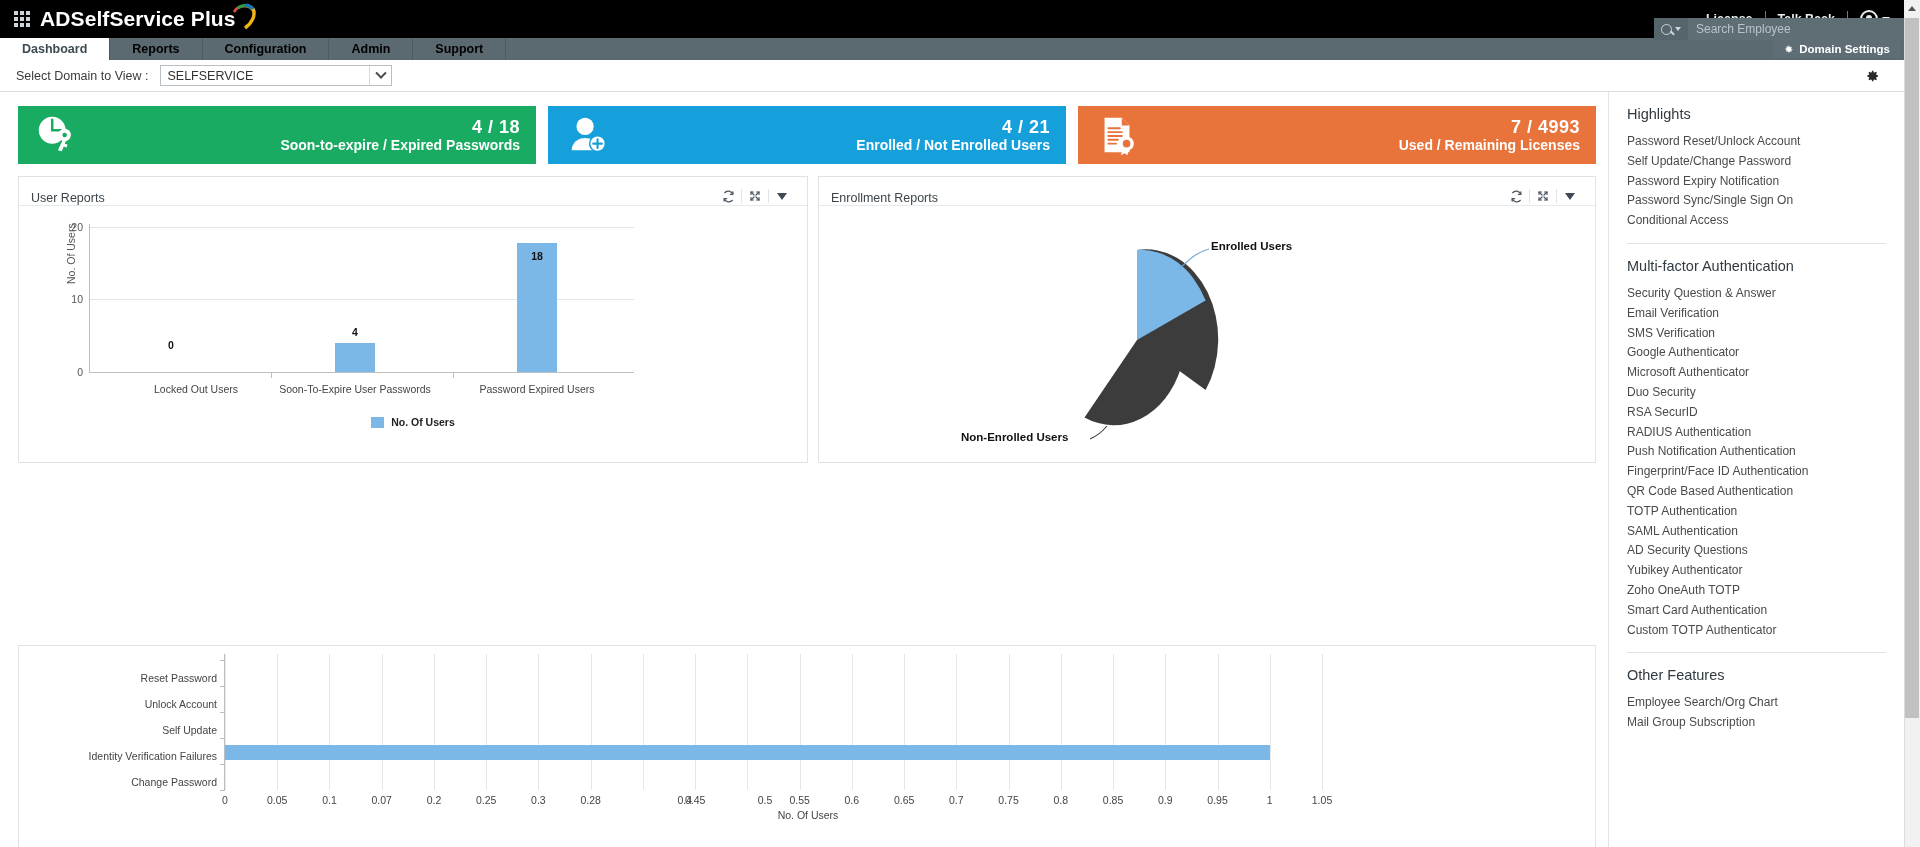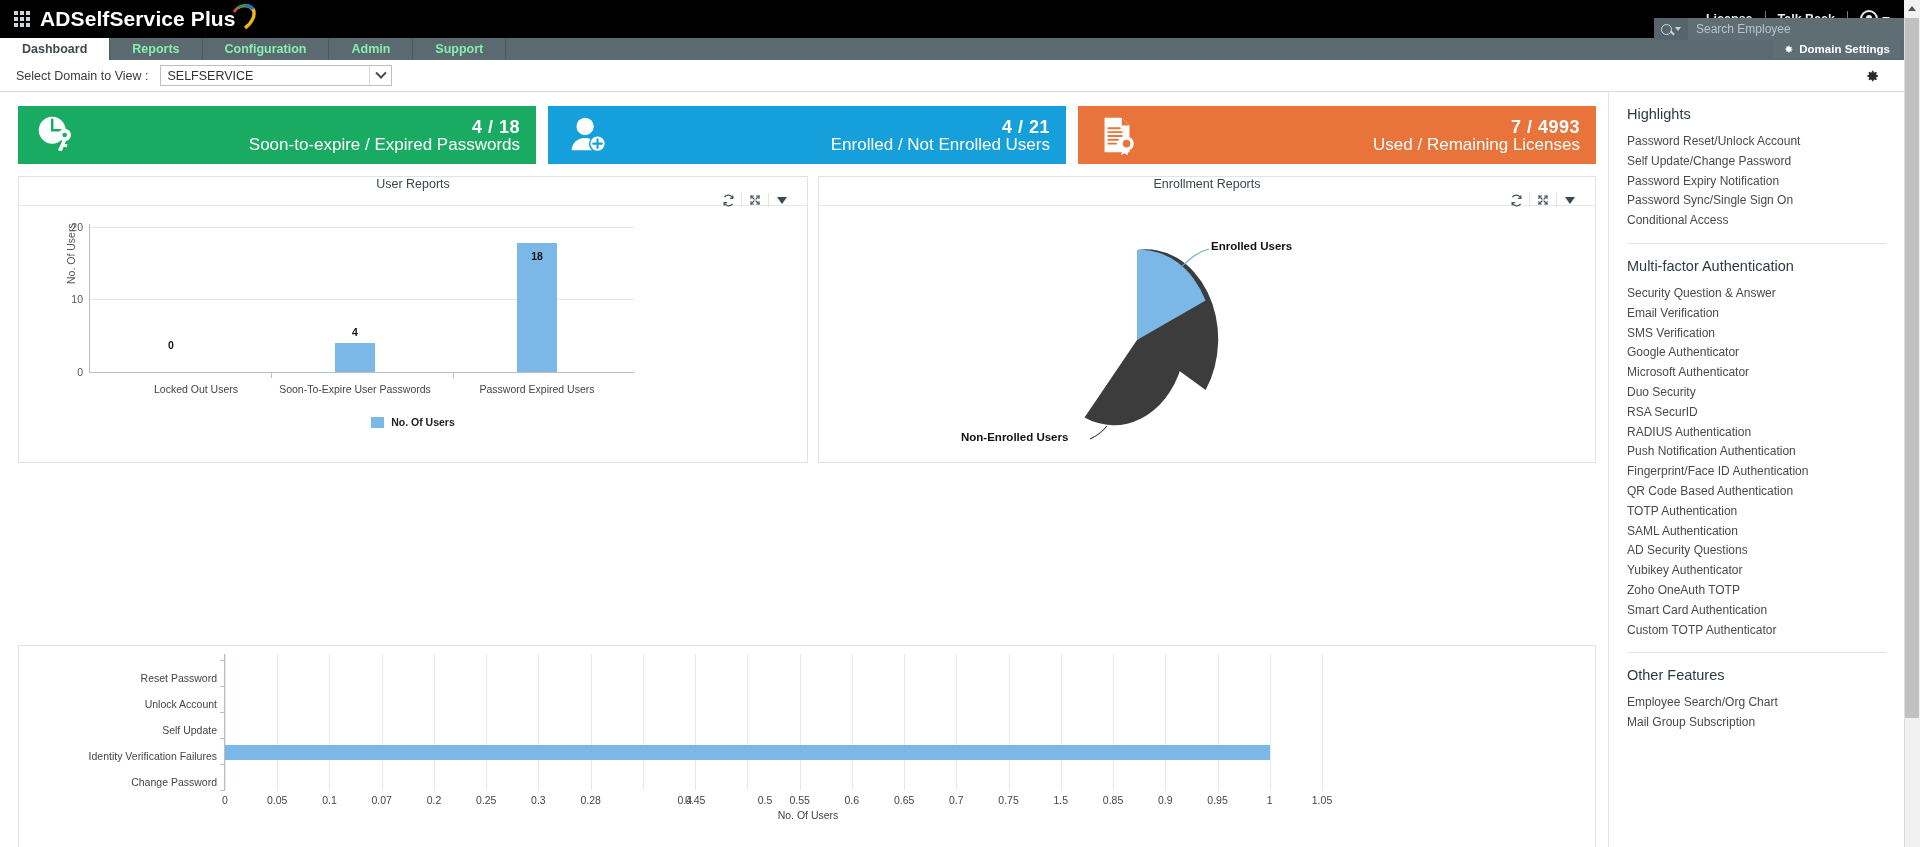--- a/index.html
+++ b/index.html
@@ -75,21 +75,21 @@
     color: #d7dfe3; font-size: 12px; padding-left: 8px; font-family: "Liberation Sans", sans-serif;
   }
   .search-input::placeholder { color: #b9c4ca; }
 
   
   .tabstrip {
     position: absolute; top: 38px; left: 0; width: 1904px; height: 22px;
     background: #5b6970; display: flex; align-items: stretch;
   }
   .tab {
-    color: #86efac; font-size: 12.5px; font-weight: bold;
+    color: #000000; font-size: 12.5px; font-weight: bold;
     display: flex; align-items: center; justify-content: center;
     padding: 0 22px; border-right: 1px solid #4d5a61; cursor: pointer;
     min-width: 72px;
   }
   .tab.active { background: #ffffff; color: #3d4a52; }
   .domain-settings-btn {
     position: absolute; right: 20px; top: 40px; height: 18px;
     background: #5f6d75; color: #ffffff; font-size: 11.5px; font-weight: bold;
     display: flex; align-items: center; gap: 5px; padding: 0 10px; cursor: pointer;
     z-index: 6;
@@ -132,30 +132,29 @@
     background: #ffffff; border-left: 1px solid #e2e5e7; padding: 10px 0 0 18px;
     overflow: hidden;
   }
 
   
   .kpis { position: absolute; left: 18px; top: 14px; width: 1578px; height: 58px; display: flex; gap: 12px; }
   .kpi { flex: 1; display: flex; align-items: center; padding: 0 16px; color: #fff; position: relative; }
   .kpi .icon { width: 46px; height: 46px; flex: none; }
   .kpi .txt { margin-left: auto; text-align: right; }
   .kpi .big { font-size: 18px; font-weight: bold; line-height: 20px; letter-spacing: .5px; }
-  .kpi .small { font-size: 17px; font-weight: normal; line-height: 16px; }
+  .kpi .small { font-size: 14px; font-weight: bold; line-height: 16px; }
 
   
   .widget {
     position: absolute; background: #fff; border: 1px solid #dfe3e6;
   }
   .widget-head {
-    height: 29px; display: flex; align-items: center; padding: 0 12px;
+    height: 29px; display: flex; align-items: flex-end; padding: 0 12px;
     border-bottom: 1px solid #e6eaec;
-    flex-direction: column;
   }
   .widget-title { font-size: 12.5px; color: #3b454b; }
   .widget-tools { margin-left: auto; display: flex; align-items: center; gap: 0; }
   .wtool { width: 26px; height: 18px; display: flex; align-items: center; justify-content: center; cursor: pointer; }
   .wsep { width: 1px; height: 14px; background: #dfe3e6; }
 
   
   #user-reports   { left: 18px;  top: 84px;  width: 790px; height: 287px; }
   #enroll-reports { left: 818px; top: 84px;  width: 778px; height: 287px; }
   #audit-reports  { left: 18px;  top: 553px; width: 1578px; height: 210px; }
@@ -508,21 +507,21 @@
             <div class="ar-xtick" style="left: 502.429px; top: 148px;">0.3</div>
             <div class="ar-xtick" style="left: 554.667px; top: 148px;">0.28</div>
             <div class="ar-xtick" style="left: 639px; top: 148px; text-align: right;">0.4</div>
             <div class="ar-xtick" style="left: 659.143px; top: 148px; text-align: center;">0.45</div>
             <div class="ar-xtick" style="left: 729px; top: 148px;">0.5</div>
             <div class="ar-xtick" style="left: 763.619px; top: 148px;">0.55</div>
             <div class="ar-xtick" style="left: 815.857px; top: 148px;">0.6</div>
             <div class="ar-xtick" style="left: 868.095px; top: 148px;">0.65</div>
             <div class="ar-xtick" style="left: 920.333px; top: 148px;">0.7</div>
             <div class="ar-xtick" style="left: 972.571px; top: 148px;">0.75</div>
-            <div class="ar-xtick" style="left: 1024.81px; top: 148px;">1.5</div>
+            <div class="ar-xtick" style="left: 1024.81px; top: 148px;">0.8</div>
             <div class="ar-xtick" style="left: 1077.05px; top: 148px;">0.85</div>
             <div class="ar-xtick" style="left: 1129.29px; top: 148px;">0.9</div>
             <div class="ar-xtick" style="left: 1181.52px; top: 148px;">0.95</div>
             <div class="ar-xtick" style="left: 1233.76px; top: 148px;">1</div>
             <div class="ar-xtick" style="left: 1286px; top: 148px;">1.05</div>
           </div>
 
         <div class="ar-xlabel" style="left:0; top:163px; width:1578px; text-align:center;">No. Of Users</div>
 
       </div>

